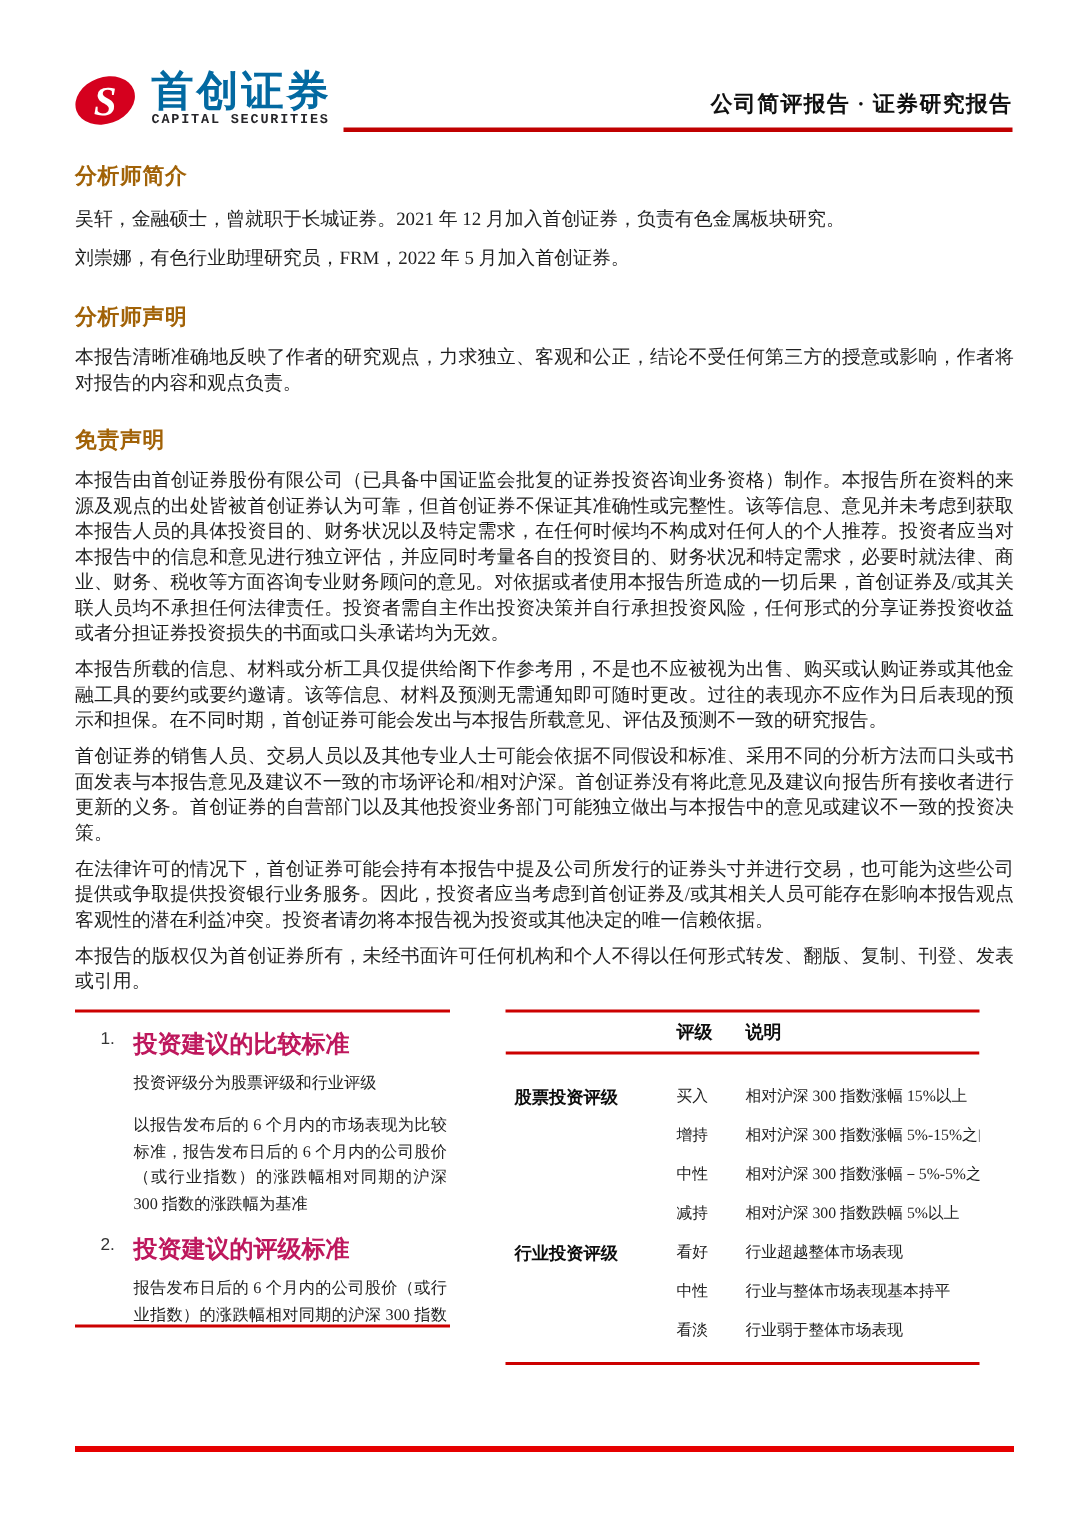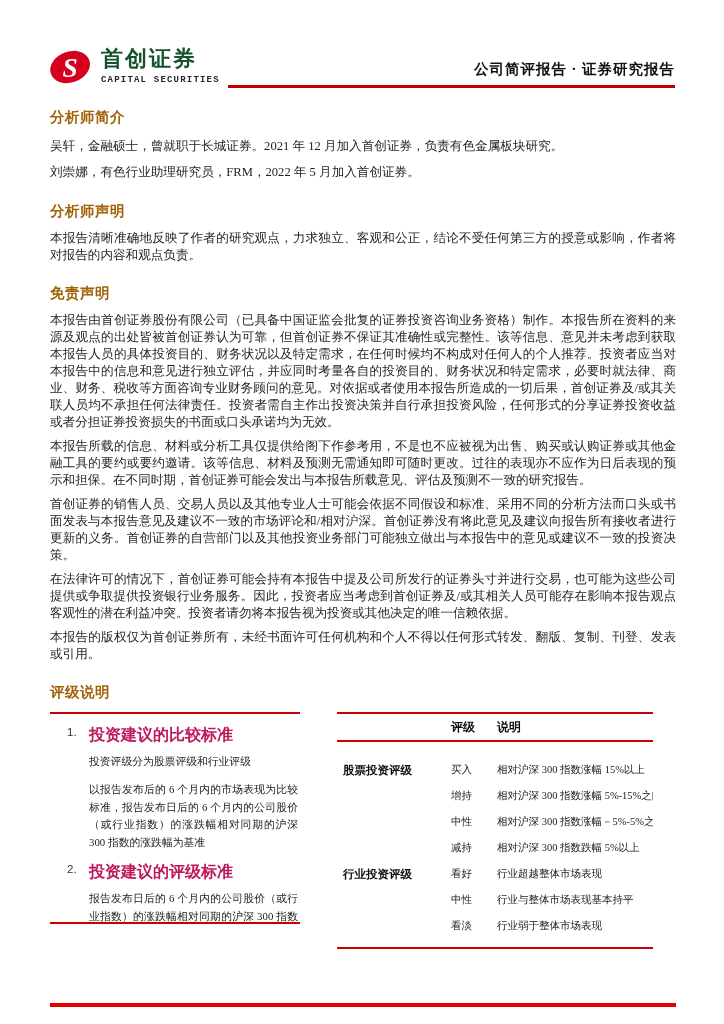--- a/index.html
+++ b/index.html
@@ -6,21 +6,21 @@
   .page {
     position:relative; width:724px; height:1024px; margin:0 auto;
     background:#ffffff; overflow:hidden;
     font-family:"Liberation Serif", serif; color:#1f1f1f;
   }
   
   .hdr { position:absolute; top:0; left:0; right:0; height:100px; }
   .logo-block { position:absolute; top:46px; left:48px; display:flex; align-items:center; background:#fff; z-index:2; padding-right:8px;}
   .logo-icon { display:block; }
   .logo-text { margin-left:7px; }
-  .brand-cn { font-family:Liberation Mono, monospace; font-weight:bold; font-size:22px; line-height:24px; color:#14532d; letter-spacing:2px;}
+  .brand-cn { font-family:Liberation Sans, sans-serif; font-weight:bold; font-size:28px; line-height:24px; color:#0369a1; letter-spacing:2px;}
   .brand-en { font-family:Liberation Mono, monospace; font-weight:bold; font-size:9px; letter-spacing:1.2px; color:#26262a; margin-top:2px;}
   .report-type { position:absolute; top:60px; right:49px; font-weight:bold; font-size:14.5px; color:#111; letter-spacing:1px;}
   .hdr-rule { position:absolute; top:85px; left:160px; right:49px; height:3px; background:#c00000; z-index:1;}
   
   .main { position:absolute; top:104px; left:50px; width:626px; }
   h2.sec { font-family:"Liberation Sans", sans-serif; font-size:14.5px; font-weight:bold; color:#a16207; margin:20px 0 9px 0; letter-spacing:0.5px;}
   h2.first { margin-top:4px; }
   .intro p { margin:0 0 6px 0; font-size:12.6px; line-height:20px; }
   p.body { margin:0 0 7px 0; font-size:12.6px; line-height:17px; text-align:justify; }
   
@@ -82,21 +82,20 @@
     <h2 class="sec">分析师声明</h2>
     <p class="body">本报告清晰准确地反映了作者的研究观点，力求独立、客观和公正，结论不受任何第三方的授意或影响，作者将对报告的内容和观点负责。</p>
 
     <h2 class="sec">免责声明</h2>
     <p class="body">本报告由首创证券股份有限公司（已具备中国证监会批复的证券投资咨询业务资格）制作。本报告所在资料的来源及观点的出处皆被首创证券认为可靠，但首创证券不保证其准确性或完整性。该等信息、意见并未考虑到获取本报告人员的具体投资目的、财务状况以及特定需求，在任何时候均不构成对任何人的个人推荐。投资者应当对本报告中的信息和意见进行独立评估，并应同时考量各自的投资目的、财务状况和特定需求，必要时就法律、商业、财务、税收等方面咨询专业财务顾问的意见。对依据或者使用本报告所造成的一切后果，首创证券及/或其关联人员均不承担任何法律责任。投资者需自主作出投资决策并自行承担投资风险，任何形式的分享证券投资收益或者分担证券投资损失的书面或口头承诺均为无效。</p>
     <p class="body">本报告所载的信息、材料或分析工具仅提供给阁下作参考用，不是也不应被视为出售、购买或认购证券或其他金融工具的要约或要约邀请。该等信息、材料及预测无需通知即可随时更改。过往的表现亦不应作为日后表现的预示和担保。在不同时期，首创证券可能会发出与本报告所载意见、评估及预测不一致的研究报告。</p>
     <p class="body">首创证券的销售人员、交易人员以及其他专业人士可能会依据不同假设和标准、采用不同的分析方法而口头或书面发表与本报告意见及建议不一致的市场评论和/相对沪深。首创证券没有将此意见及建议向报告所有接收者进行更新的义务。首创证券的自营部门以及其他投资业务部门可能独立做出与本报告中的意见或建议不一致的投资决策。</p>
     <p class="body">在法律许可的情况下，首创证券可能会持有本报告中提及公司所发行的证券头寸并进行交易，也可能为这些公司提供或争取提供投资银行业务服务。因此，投资者应当考虑到首创证券及/或其相关人员可能存在影响本报告观点客观性的潜在利益冲突。投资者请勿将本报告视为投资或其他决定的唯一信赖依据。</p>
     <p class="body">本报告的版权仅为首创证券所有，未经书面许可任何机构和个人不得以任何形式转发、翻版、复制、刊登、发表或引用。</p>
 
-    <h2 class="sec">评级说明</h2>
 
     <div class="rating-cols">
 
       <div class="crit-col">
         <div class="crit-item">
           <div class="crit-num">1.</div>
           <div class="crit-body">
             <div class="crit-title">投资建议的比较标准</div>
             <p class="crit-text">投资评级分为股票评级和行业评级</p>
             <p class="crit-text">以报告发布后的 6 个月内的市场表现为比较标准，报告发布日后的 6 个月内的公司股价（或行业指数）的涨跌幅相对同期的沪深 300 指数的涨跌幅为基准</p>

